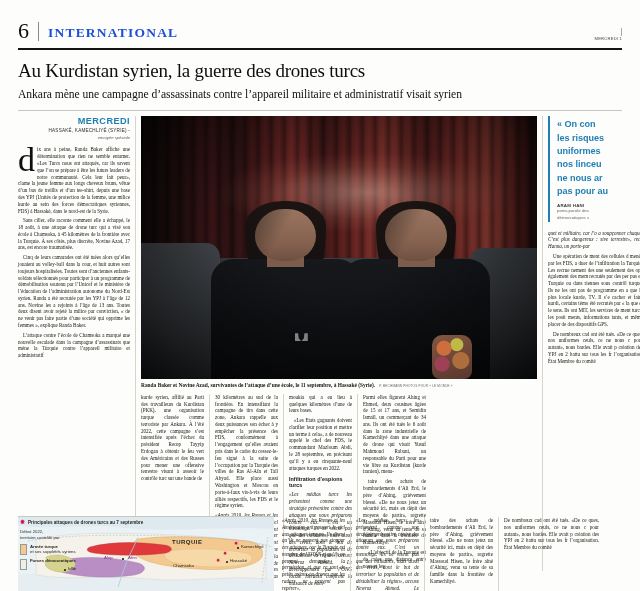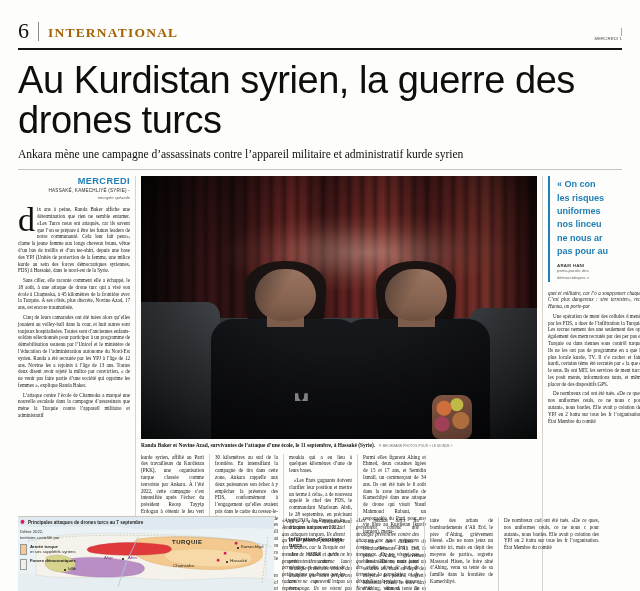--- a/index.html
+++ b/index.html
@@ -43,21 +43,21 @@
     width: 1px;
     height: 19px;
     background: #8a8a8a;
     margin-bottom: 1px;
   }
   .section-name {
     font-family: "Liberation Serif", serif;
     font-size: 13.5px;
     letter-spacing: 0.09em;
     font-weight: 700;
-    color: #a16207;
+    color: #1d4ed8;
     padding-left: 9px;
     padding-bottom: 1px;
   }
   .masthead-spacer { flex: 1 1 auto; }
   .issue-info {
     text-align: right;
     line-height: 1.05;
     padding-bottom: 1px;
     overflow: hidden;
   }
@@ -76,22 +76,22 @@
 
   
   .rule-thick {
     height: 2px;
     background: #15120f;
     margin-top: 6px;
   }
 
   
   .headline {
-    font-family: Liberation Sans, sans-serif;
-    font-size: 38px;
+    font-family: Liberation Serif, serif;
+    font-size: 19px;
     line-height: 1.05;
     font-weight: 400;
     letter-spacing: -0.012em;
     color: #100e0c;
     margin-top: 11px;
   }
   .standfirst {
     font-family: "Liberation Serif", serif;
     font-size: 11.6px;
     line-height: 1.18;
@@ -484,21 +484,21 @@
     <div class="masthead-spacer"></div>
     <div class="issue-info">
       <div class="issue-line1">|</div>
       <div class="issue-line2">MERCREDI 1</div>
     </div>
   </div>
 
   <div class="rule-thick"></div>
 
   <div class="headline">Au Kurdistan syrien, la guerre des drones turcs</div>
-  <div class="standfirst">Ankara mène une campagne d’assassinats contre l’appareil militaire et administratif kurde syrien</div>
+  <div class="standfirst">Ankara mène une campagne d’assassinats contre l’appareil militaire et administratif visait syrien</div>
   <div class="rule-after-standfirst"></div>
 
   <div class="body-grid">
 
     <div class="col col1">
       <div class="reportage-kicker">MERCREDI</div>
       <div class="byline-place">HASSAKÉ, KAMECHLIYÉ (SYRIE) -</div>
       <div class="byline-role">envoyée spéciale</div>
       <div class="bodytext">
         <p class="noindent dropcap">dix ans à peine, Randa Baker affiche une détermination que rien ne semble entamer. «Les Turcs nous ont attaqués, car ils savent que l’on se prépare à être les futurs leaders de notre communauté. Cela leur fait peur», clame la jeune femme aux longs cheveux bruns, vêtue d’un bas de treillis et d’un tee-shirt, depuis une base des YPJ (Unités de protection de la femme, une milice kurde au sein des forces démocratiques syriennes, FDS) à Hassaké, dans le nord-est de la Syrie.</p>

